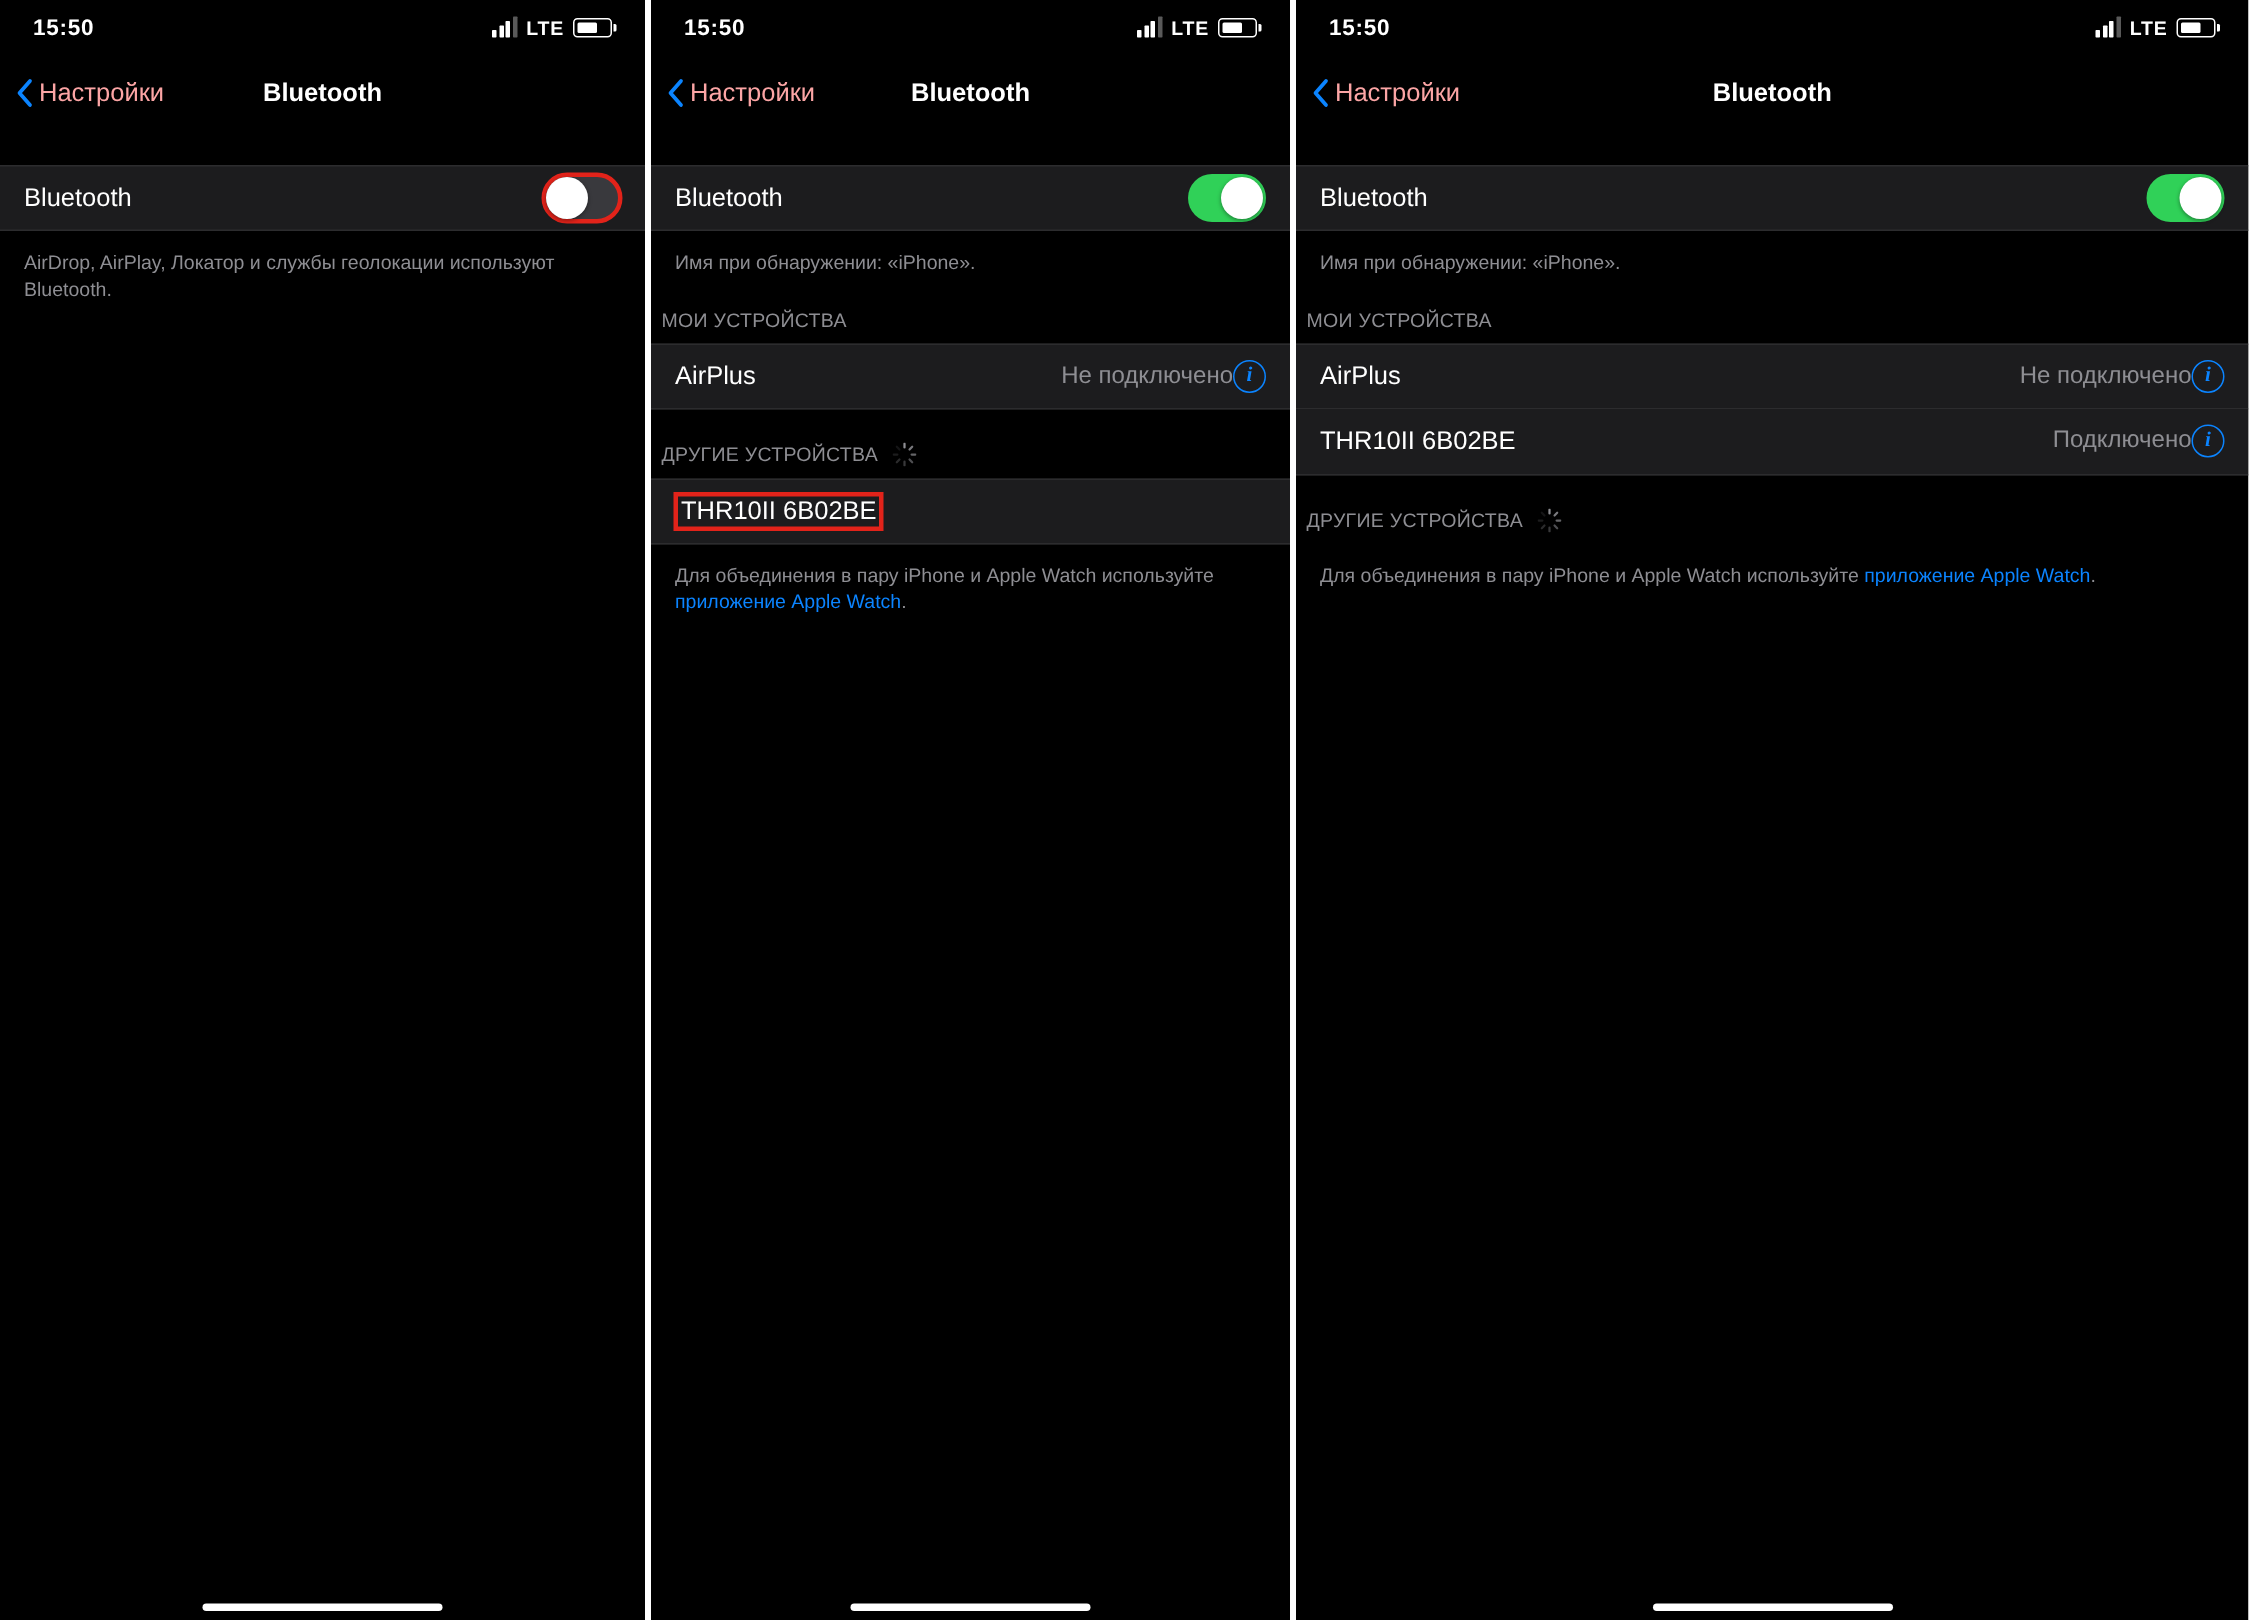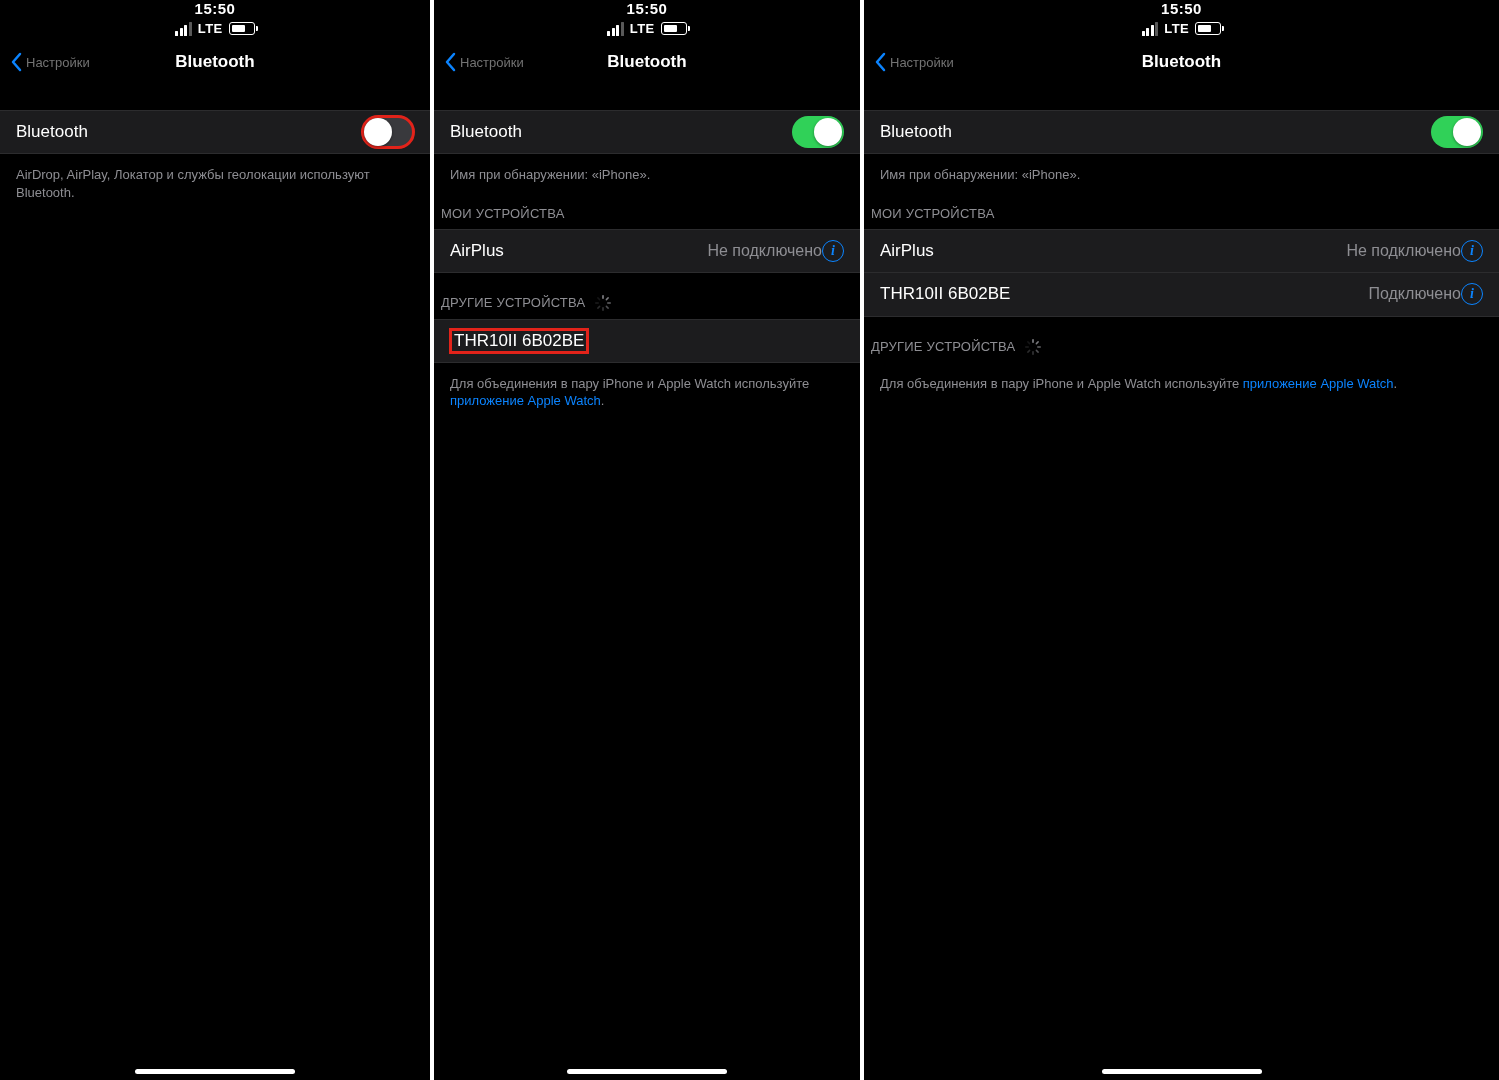--- a/index.html
+++ b/index.html
@@ -26,21 +26,20 @@
 
   
   .status-bar {
     height: 36px;
     display: flex;
     justify-content: space-between;
     align-items: center;
     padding: 0 22px;
     font-size: 15px;
     font-weight: 600;
-    flex-direction: column;
   }
   .status-left { letter-spacing: 0.5px; }
   .status-right { display: flex; align-items: center; gap: 6px; text-align: center; }
   .signal-bars { display: flex; align-items: flex-end; gap: 1.5px; }
   .signal-bars span {
     width: 3px; background: #fff; border-radius: 0.5px;
   }
   .signal-bars span:nth-child(1){height:5px;}
   .signal-bars span:nth-child(2){height:8px;}
   .signal-bars span:nth-child(3){height:11px;}
@@ -56,22 +55,22 @@
 
   
   .nav {
     height: 52px;
     display: flex;
     align-items: center;
     padding: 0 10px;
     position: relative;
   }
   .nav-back {
-    color: #737373;
-    font-size: 13px;
+    color: #fca5a5;
+    font-size: 17px;
     display: flex;
     align-items: center;
     gap: 4px;
     cursor: pointer;
   }
   .nav-back .chev {
     width: 12px; height: 20px;
   }
   .nav-title {
     position: absolute;

